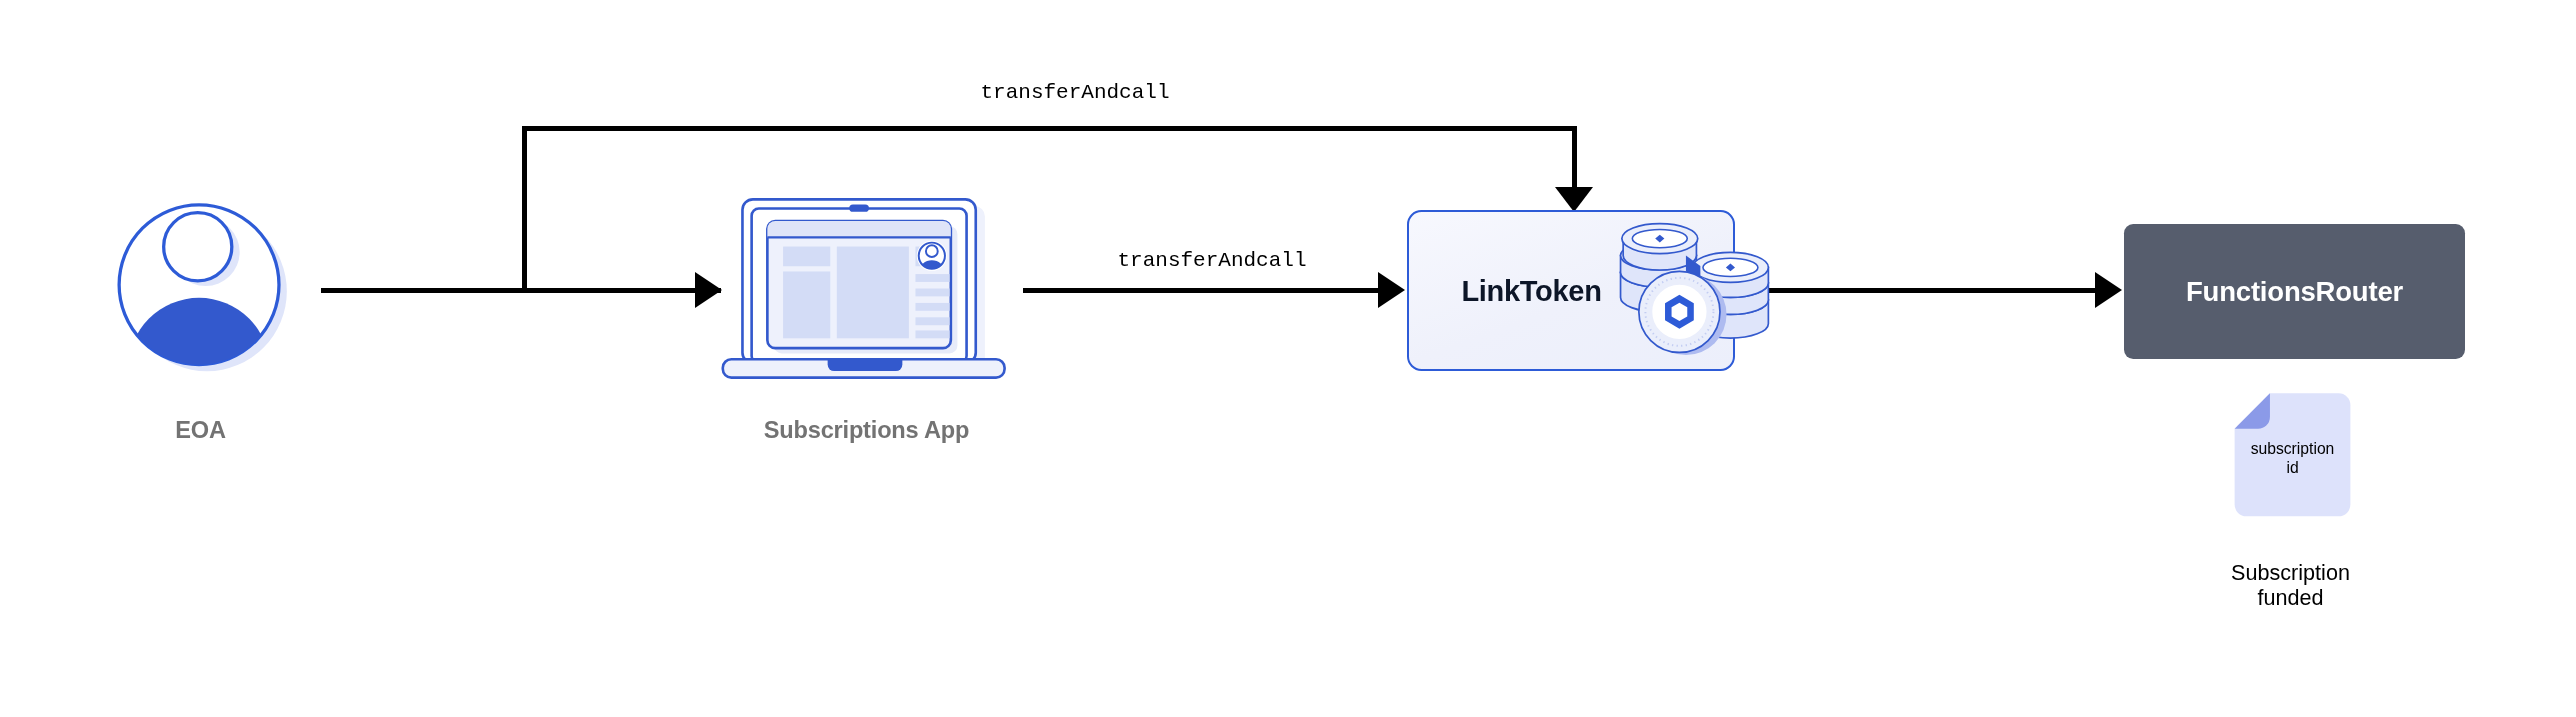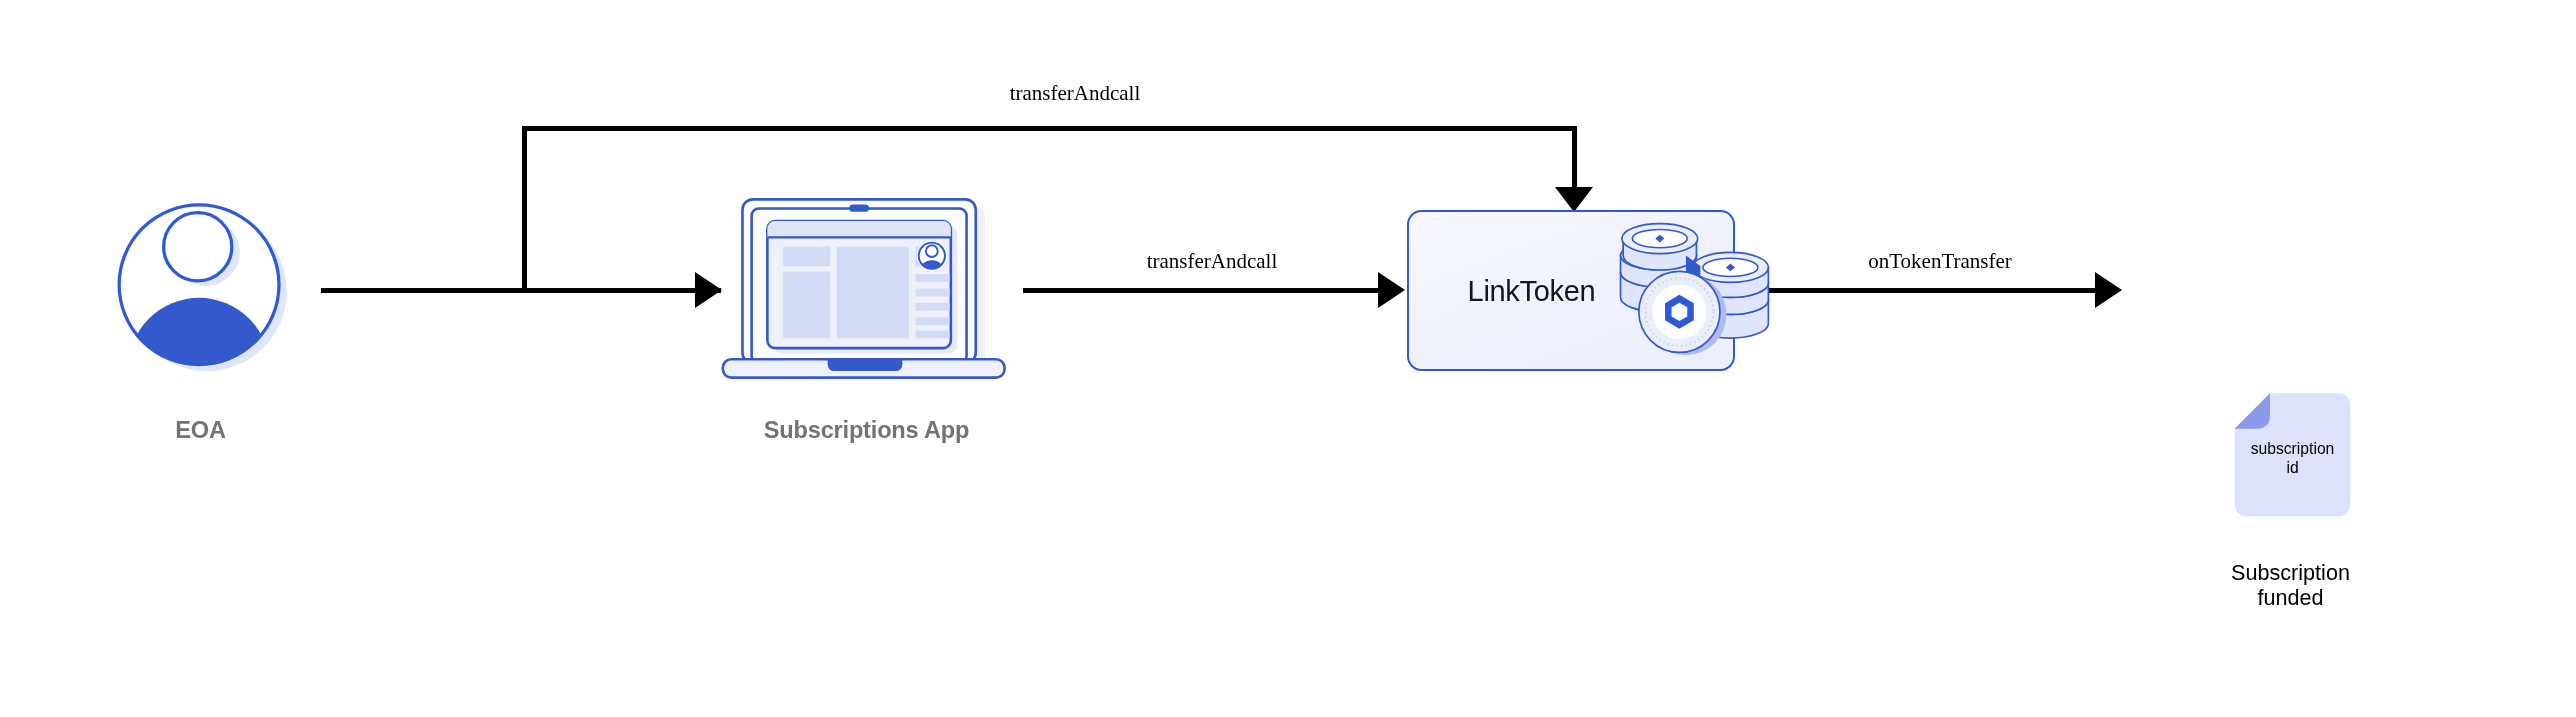--- a/index.html
+++ b/index.html
@@ -16,21 +16,21 @@
   .node-label{
     font-family:"Liberation Sans", sans-serif;
     font-weight:bold;
     font-size:23.6px;
     color:#737373;
     text-align:center;
     letter-spacing:-0.2px;
     white-space:nowrap;
   }
   .edge-label{
-    font-family:Liberation Serif, serif;
+    font-family:Liberation Mono, monospace;
     font-size:21px;
     color:#000000;
     text-align:center;
     white-space:nowrap;
     letter-spacing:0px;
   }
   .doc-caption{
     font-family:"Liberation Sans", sans-serif;
     font-weight:normal;
     font-size:21.6px;
@@ -53,21 +53,21 @@
     border-radius:14.4px;
     background:linear-gradient(160deg,#f7f8fe 0%, #eff1fb 55%, #eceffb 100%);
   }
   .link-box-text{
     position:absolute;
     left:0; right:0;
     top:50%;
     transform:translateY(-50%);
     text-align:center;
     font-family:"Liberation Sans", sans-serif;
-    font-weight:normal;
+    font-weight:bold;
     font-size:29px;
     color:#0d1628;
     letter-spacing:-0.3px;
     padding-right:79px;
   }
   .router-box{
     background:#565d6d;
     border-radius:9.2px;
     display:flex; align-items:center; justify-content:center;
   }
@@ -116,21 +116,20 @@
 
   <div class="abs" style="left:2095px; top:272px; width:0; height:0;
               border-top:18.4px solid transparent;
               border-bottom:18.4px solid transparent;
               border-left:27.5px solid #000;"></div>
 
   <div class="edge-label abs" style="left:872px; top:81px; width:406px;">transferAndcall</div>
 
   <div class="edge-label abs" style="left:1009px; top:249px; width:406px;">transferAndcall</div>
 
-  <div class="edge-label abs" style="left:1737px; top:249px; width:406px;">onTokenTransfer</div>
 
   <div class="abs" style="left:115px; top:193px; width:174px; height:190px;">
     <svg width="174" height="190" viewBox="0 0 265 290">
 
       <circle cx="140" cy="150" r="122" fill="#dfe5fa"></circle>
 
       <circle cx="128" cy="140" r="122" fill="#ffffff" stroke="#2d5bd7" stroke-width="5"></circle>
 
       <clipPath id="eoaClip">
           <circle cx="128" cy="140" r="122"></circle>
@@ -229,20 +228,23 @@
       <circle cx="110" cy="152" r="62" fill="#aebbf0"></circle>
       <circle cx="100" cy="148" r="62" fill="#eaeefb" stroke="#3359cd" stroke-width="2.6"></circle>
       <circle cx="100" cy="148" r="52" fill="none" stroke="#c3cdf2" stroke-width="3" stroke-dasharray="2 5"></circle>
       <circle cx="100" cy="148" r="43" fill="#ffffff" stroke="#eaeefb" stroke-width="3"></circle>
 
       <path d="M100 122 l22 13 v26 l-22 13 l-22 -13 v-26 z" fill="#2d5bd7"></path>
       <path d="M100 134 l12 7 v14 l-12 7 l-12 -7 v-14 z" fill="#ffffff"></path>
     </svg>
   </div>
 
+  <div class="router-box abs" style="left:2124px; top:224px; width:341px; height:135px;">
+    <span class="router-box-text">FunctionsRouter</span>
+  </div>
 
   <div class="abs" style="left:2232px; top:393px; width:121px; height:125px;">
     <svg width="121" height="125" viewBox="0 0 185 190">
       <path d="M58 0 H163 a18 18 0 0 1 18 18 V170 a18 18 0 0 1 -18 18 H22 a18 18 0 0 1 -18 -18 V54 z" fill="#dde2fb"></path>
       <path d="M58 0 L4 54 H40 a18 18 0 0 0 18 -18 z" fill="#8b9ae8"></path>
     </svg>
     <div class="doc-text abs" style="left:0; top:46px; width:121px;">
       <div>subscription</div>
       <div>id</div>
     </div>

